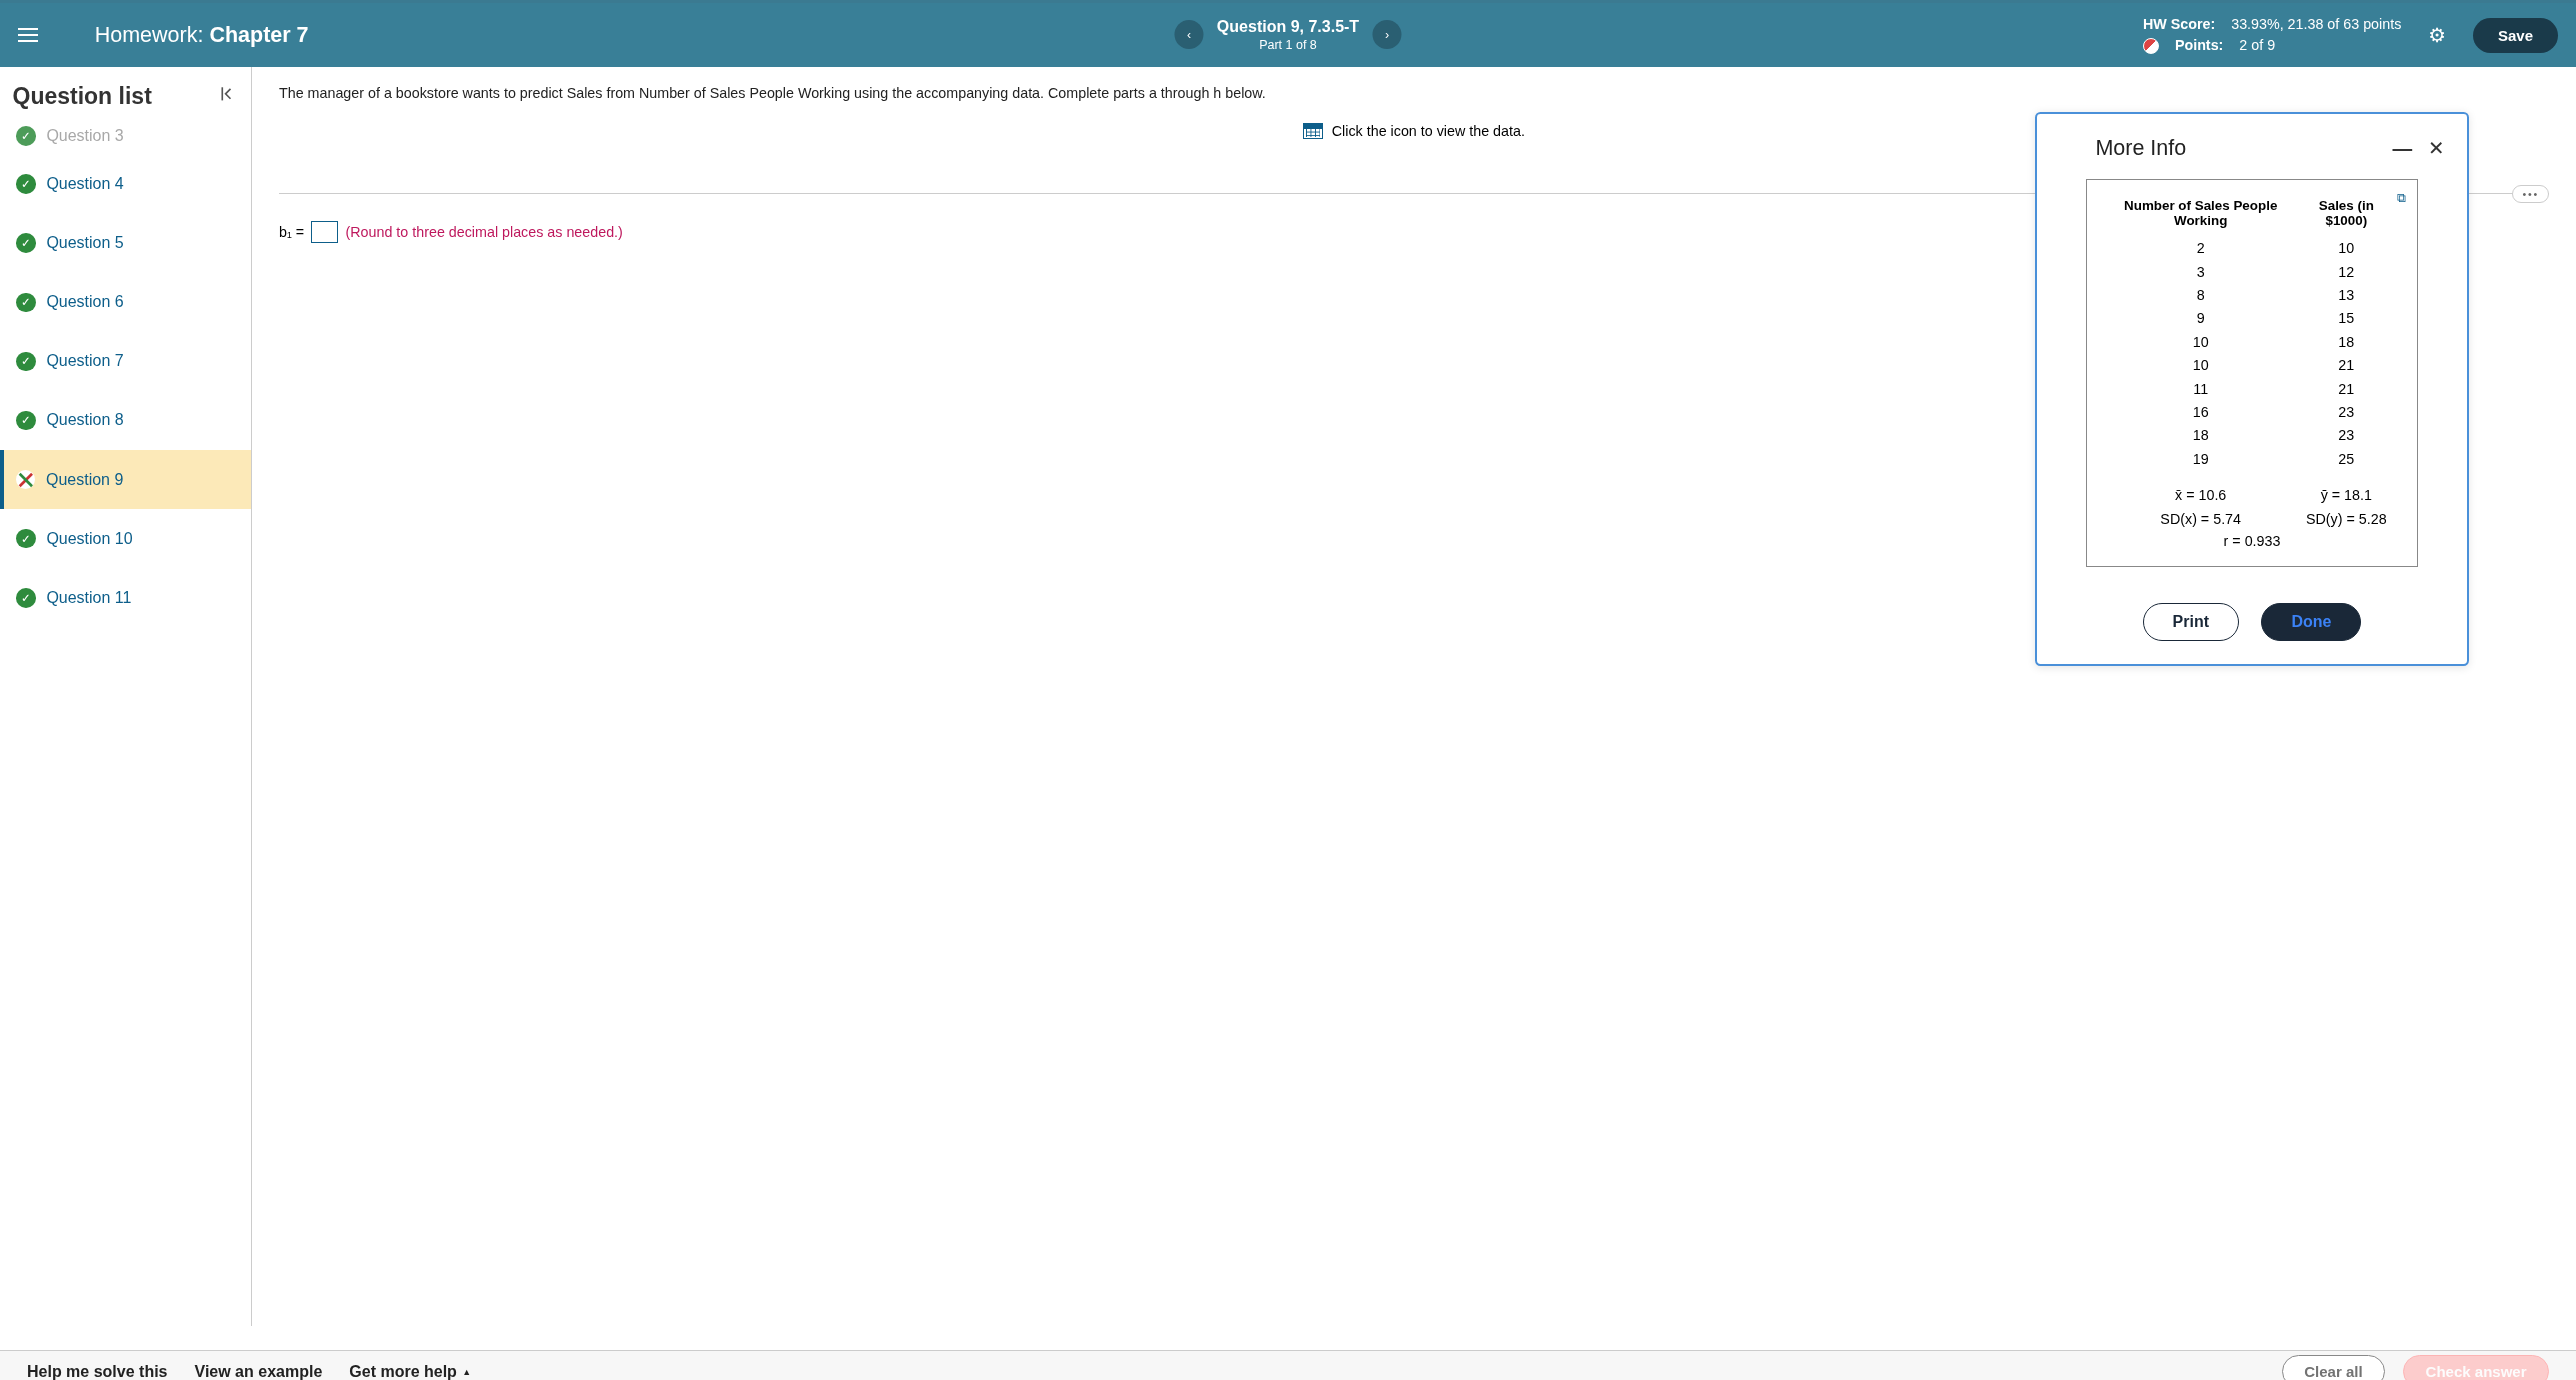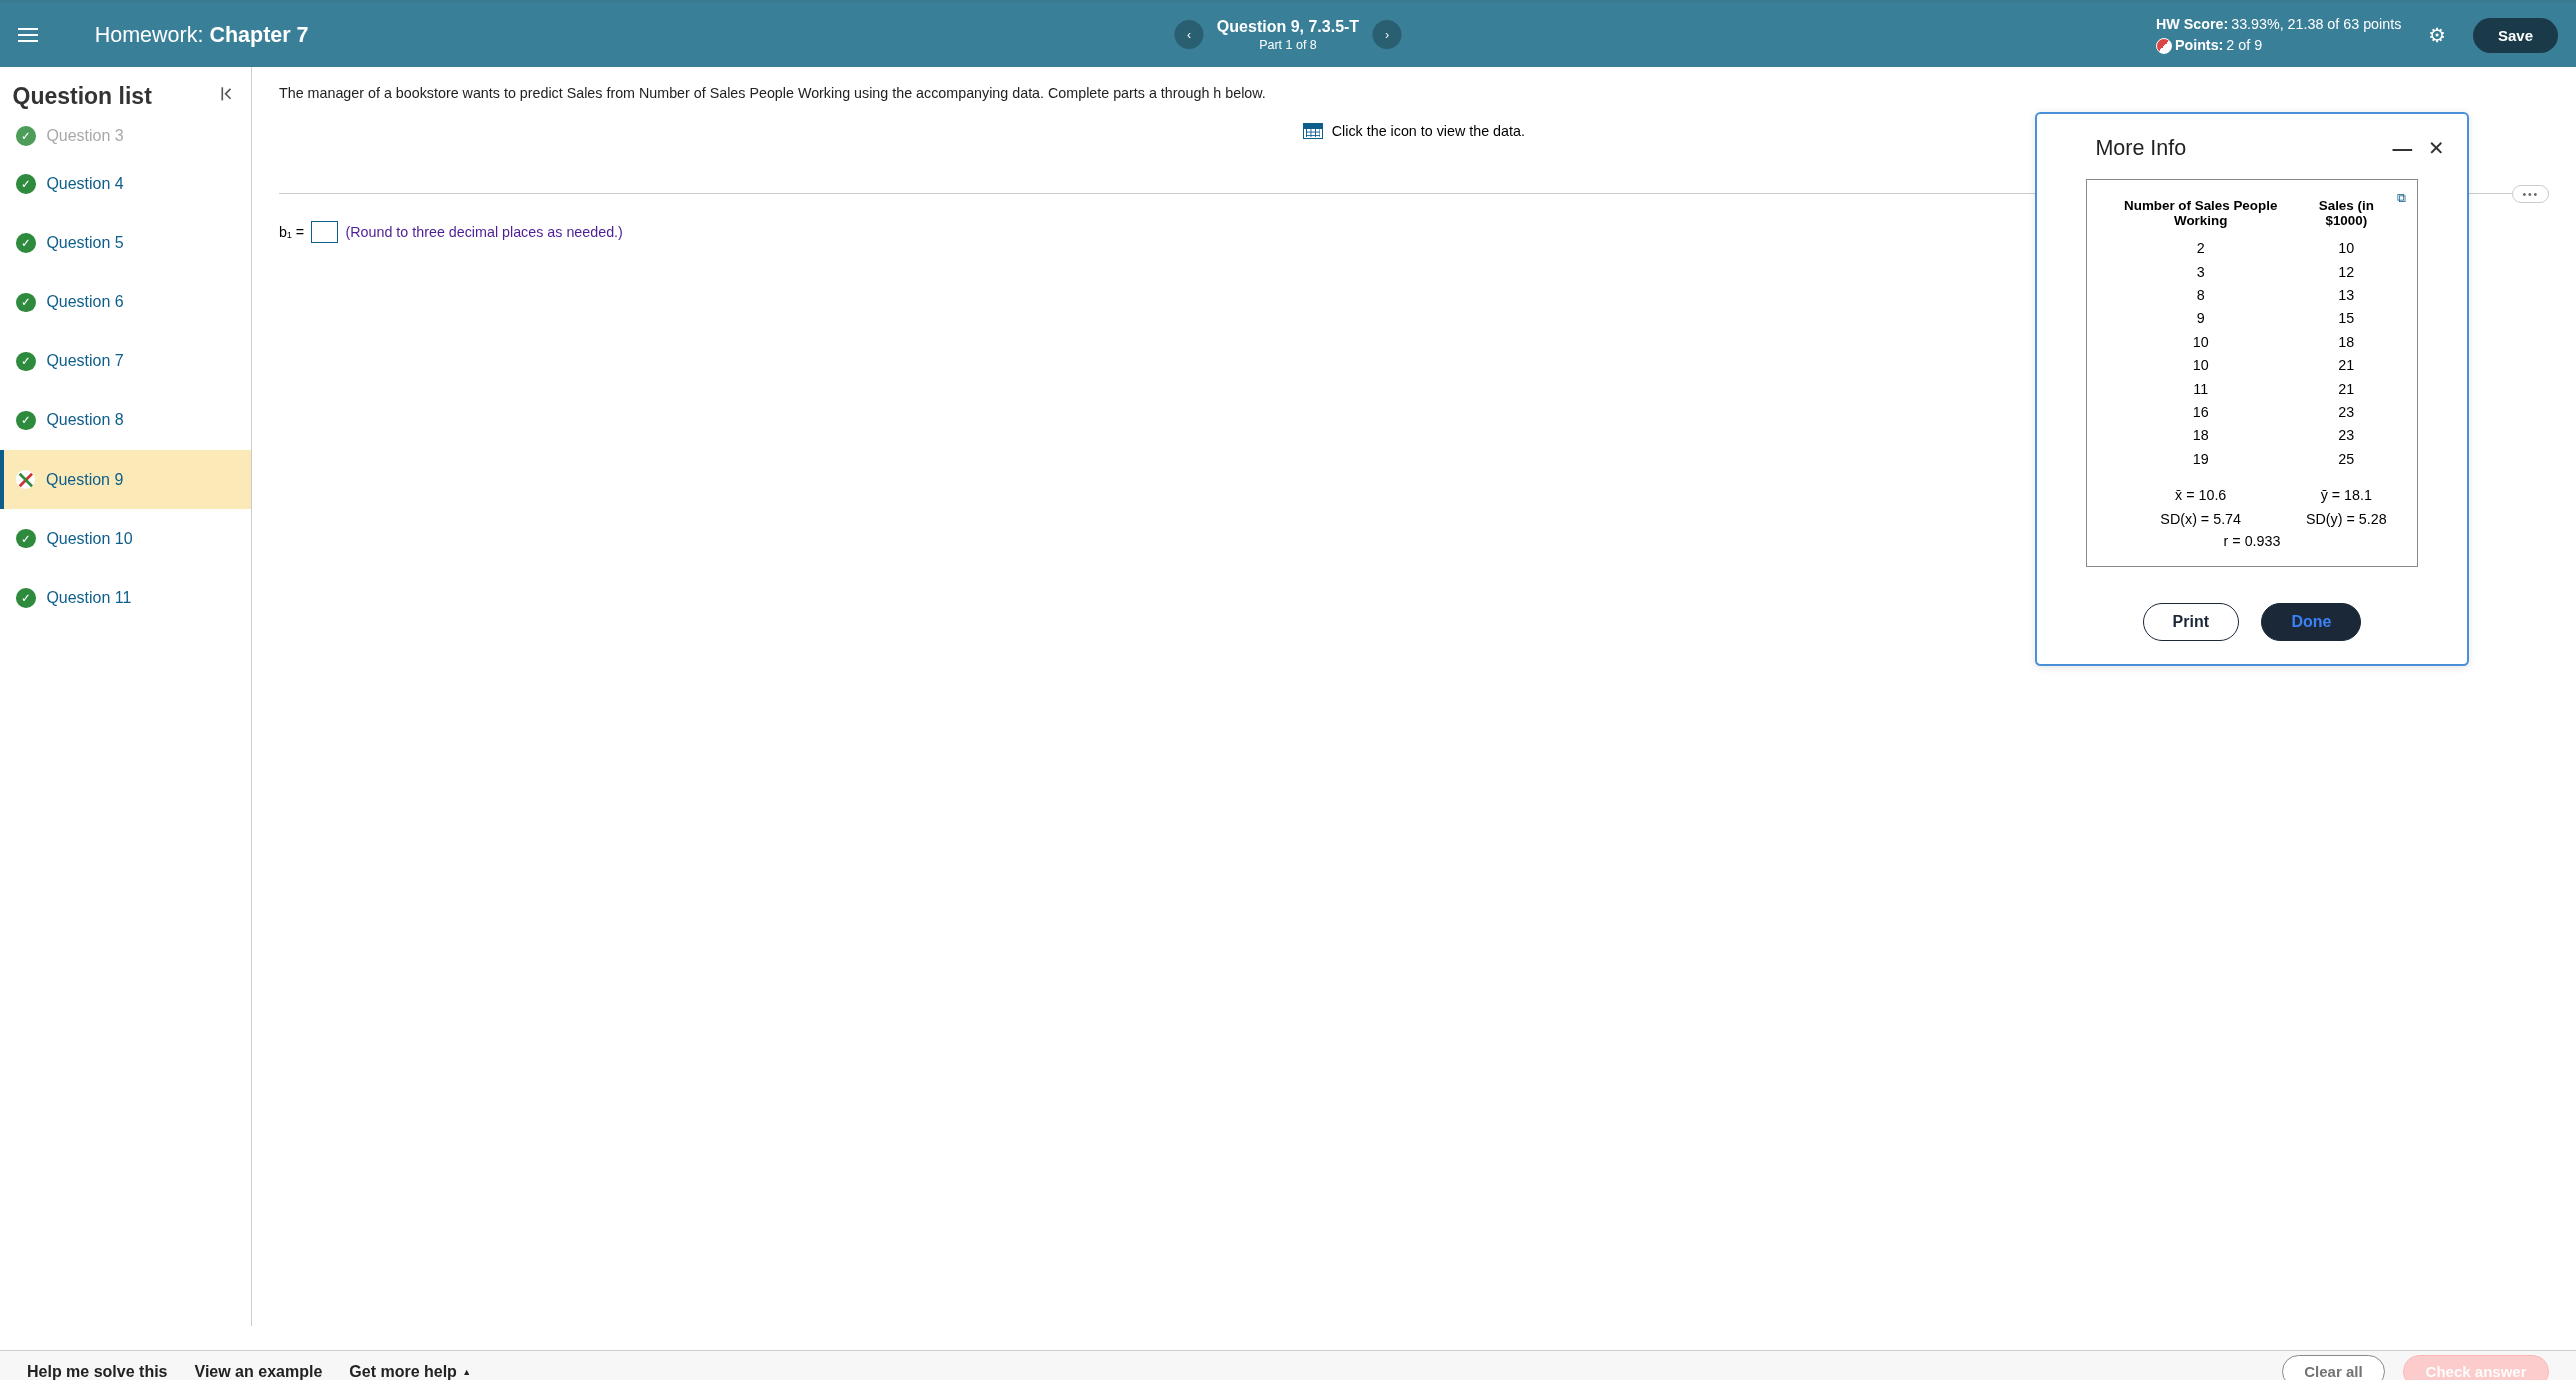--- a/index.html
+++ b/index.html
@@ -43,21 +43,21 @@
 .q-info .line1 { font-weight: 700; font-size: 16px; text-align: right; }
 .q-info .line2 { font-size: 12.5px; margin-top: 1.8px; }
 
 .header-right {
   margin-left: auto;
   display: flex;
   align-items: center;
   gap: 27px;
 }
 .score-block { font-size: 14.3px; line-height: 1.5; }
-.score-block .line { display: flex; align-items: center; gap: 3px; }
+.score-block .line { display: flex; align-items: center; gap: 16px; }
 .score-block strong { font-weight: 700; }
 .pct-icon {
   width: 16px; height: 16px; border-radius: 50%;
   background: #d45; color: #fff;
   display: inline-flex; align-items: center; justify-content: center;
   font-size: 9px; font-weight: bold;
   background: linear-gradient(135deg, #d44 50%, #fff 50%);
   border: 0.9px solid #fff;
   position: relative;
 }
@@ -153,21 +153,21 @@
   color: #666;
   letter-spacing: 1.8px;
 }
 .part-q { font-size: 14.3px; margin-bottom: 18px; }
 .answer-row { font-size: 14.3px; display: flex; align-items: center; gap: 7.2px; }
 .input-box {
   width: 27px; height: 21.5px;
   border: 1.8px solid #0d5e8a;
   background: #fff;
 }
-.hint { color: #4c1d95; }
+.hint { color: #be185d; }
 
 .modal {
   position: absolute;
   top: 45px; right: 107px;
   width: 434px;
   background: #fff;
   border: 2.7px solid #4a90d9;
   border-radius: 5.4px;
   padding: 22.4px;
   box-shadow: 0 1.8px 9px rgba(0,0,0,0.1);

